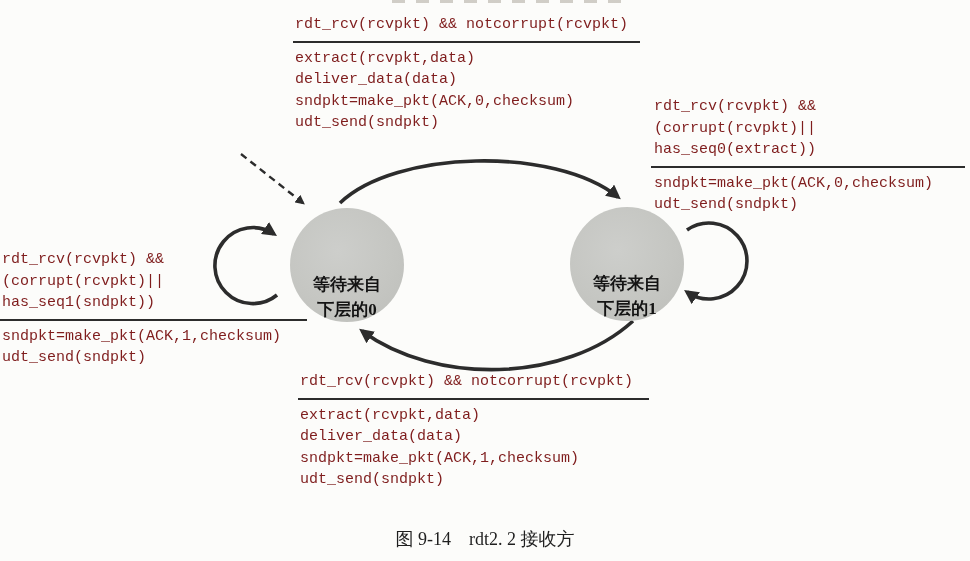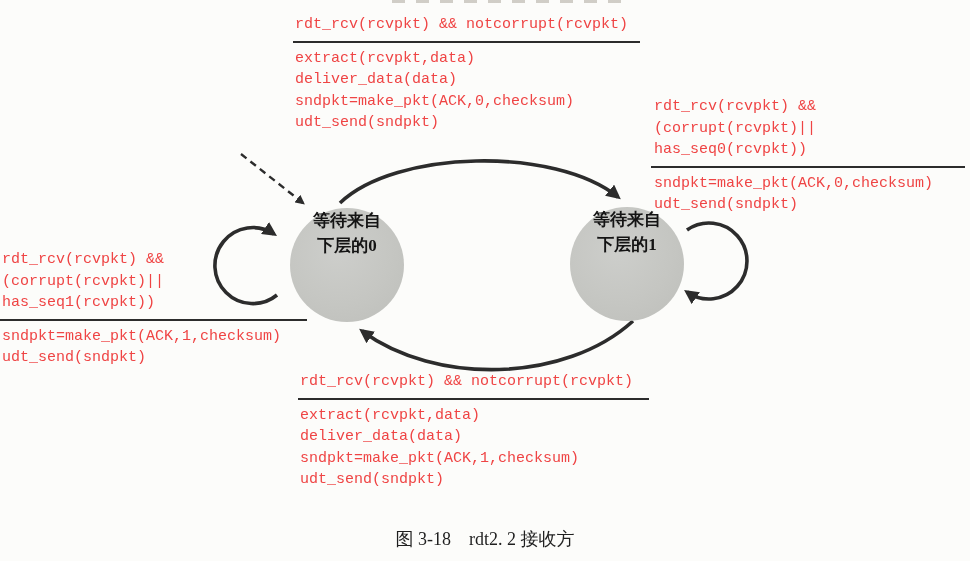--- a/index.html
+++ b/index.html
@@ -19,36 +19,36 @@
     opacity:.75;
   }
 
   
   svg.arrows{position:absolute;left:0;top:0;z-index:1;}
 
   
   .state{
     position:absolute;width:114px;height:114px;border-radius:50%;
     background:radial-gradient(circle at 42% 38%, #cdcecb 0%, #c5c6c2 55%, #bdbeba 100%);
-    display:flex;flex-direction:column;align-items:center;justify-content:flex-start;
+    display:flex;flex-direction:column;align-items:center;justify-content:flex-end;
     z-index:2;
   }
   .state-label{
     font-family:"Liberation Serif","DejaVu Serif",serif;
     font-weight:bold;font-size:17px;line-height:25px;
     color:#141414;text-align:center;white-space:nowrap;
   }
   #state-wait0{left:290px;top:208px;}
   #state-wait1{left:570px;top:207px;}
 
   
   .code-block{position:absolute;z-index:3;}
   .code-line{
     font-family:"Liberation Mono","DejaVu Sans Mono",monospace;
-    font-size:15px;line-height:21.5px;color:#ef4444;white-space:pre;
+    font-size:15px;line-height:21.5px;color:#7f1d1d;white-space:pre;
   }
   .rule{border-top:2px solid #2c2c2c;height:0;margin:5px 0 5px;}
 
   #block-top{left:295px;top:14px;}
   #block-top .rule{width:347px;margin-left:-2px;}
   #block-right{left:654px;top:96px;}
   #block-right .rule{width:314px;margin-left:-3px;}
   #block-left{left:2px;top:249px;}
   #block-left .rule{width:307px;margin-left:-2px;}
   #block-bottom{left:300px;top:371px;}
@@ -108,34 +108,34 @@
         <div class="code-line">deliver_data(data)</div>
         <div class="code-line">sndpkt=make_pkt(ACK,0,checksum)</div>
         <div class="code-line">udt_send(sndpkt)</div>
       </div>
   </div>
 
   <div class="code-block" id="block-right">
     <div>
         <div class="code-line">rdt_rcv(rcvpkt) &amp;&amp;</div>
         <div class="code-line">(corrupt(rcvpkt)||</div>
-        <div class="code-line">has_seq0(rcvpkt))</div>
+        <div class="code-line">has_seq0(extract))</div>
       </div>
     <div class="rule"></div>
     <div>
         <div class="code-line">sndpkt=make_pkt(ACK,0,checksum)</div>
         <div class="code-line">udt_send(sndpkt)</div>
       </div>
   </div>
 
   <div class="code-block" id="block-left">
     <div>
         <div class="code-line">rdt_rcv(rcvpkt) &amp;&amp;</div>
         <div class="code-line">(corrupt(rcvpkt)||</div>
-        <div class="code-line">has_seq1(rcvpkt))</div>
+        <div class="code-line">has_seq1(sndpkt))</div>
       </div>
     <div class="rule"></div>
     <div>
         <div class="code-line">sndpkt=make_pkt(ACK,1,checksum)</div>
         <div class="code-line">udt_send(sndpkt)</div>
       </div>
   </div>
 
   <div class="code-block" id="block-bottom">
     <div>
@@ -143,15 +143,15 @@
       </div>
     <div class="rule"></div>
     <div>
         <div class="code-line">extract(rcvpkt,data)</div>
         <div class="code-line">deliver_data(data)</div>
         <div class="code-line">sndpkt=make_pkt(ACK,1,checksum)</div>
         <div class="code-line">udt_send(sndpkt)</div>
       </div>
   </div>
 
-  <div class="caption">图 3-18　rdt2. 2 接收方</div>
+  <div class="caption">图 9-14　rdt2. 2 接收方</div>
 
 </div>
 
 </body></html>

